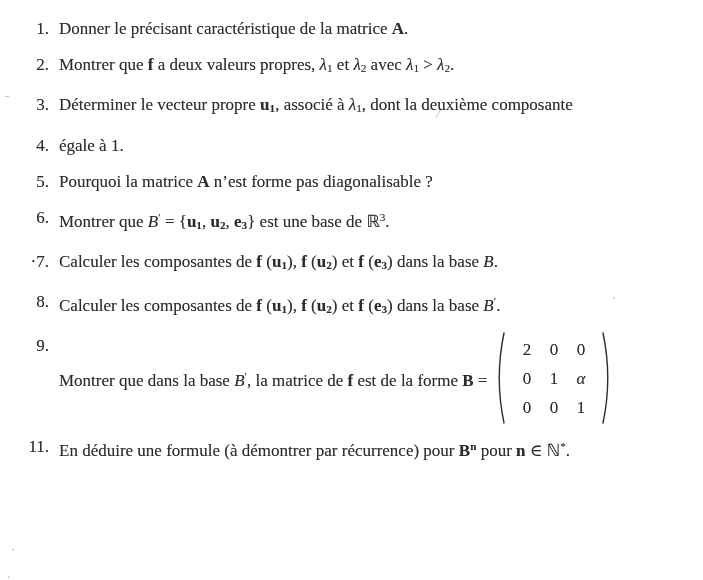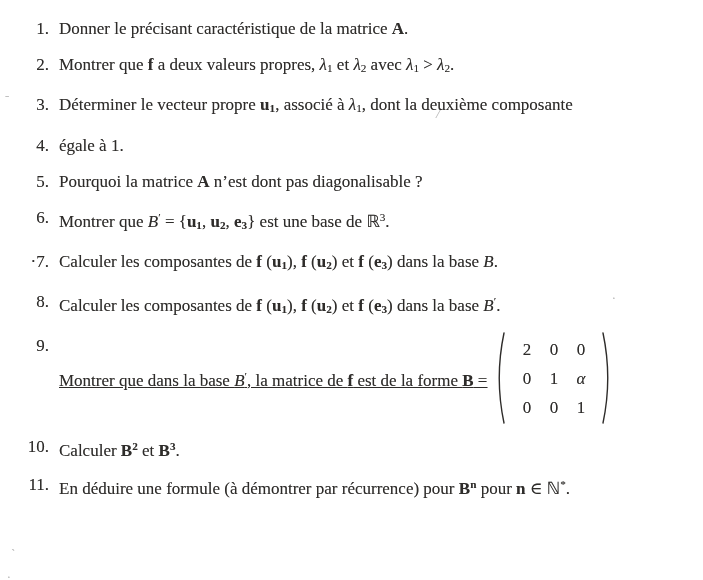--- a/index.html
+++ b/index.html
@@ -14,21 +14,21 @@
     overflow:hidden;
     text-shadow:0 0 .5px rgba(70,70,70,.45);
   }
   .list{position:absolute;left:12px;top:14px;right:8px;}
   .item{display:flex;margin-bottom:7px;}
   .item.tight{margin-bottom:5px;}
   .num{flex:0 0 37px;width:37px;text-align:right;line-height:29px;}
   .content{margin-left:10px;flex:1;min-width:0;}
   .line{line-height:29px;}
   .mrow{display:flex;align-items:center;min-height:94px;}
-  .mtext{white-space:nowrap;text-decoration:underline;}
+  .mtext{white-space:nowrap;}
   .seg-b{font-weight:bold;}
   .seg-i{font-style:italic;}
   .seg-cal{font-style:italic;}
   .seg-bb{font-style:italic;}
   .seg-sub{font-size:66%;vertical-align:-0.22em;}
   .seg-sup{font-size:66%;vertical-align:0.5em;}
   .matrix{display:inline-flex;align-items:center;margin-left:5px;}
   .mgrid{
     display:grid;
     grid-template-columns:repeat(3,27px);
@@ -65,21 +65,21 @@
       </div>
       <div class="item">
         <span class="num">4.</span>
         <div class="content">
           <div class="line"><span class="ltext"><span>égale à 1.</span></span></div>
         </div>
       </div>
       <div class="item">
         <span class="num">5.</span>
         <div class="content">
-          <div class="line"><span class="ltext"><span>Pourquoi la matrice </span><span class="seg-b">A</span><span> n’est dont pas diagonalisable ?</span></span></div>
+          <div class="line"><span class="ltext"><span>Pourquoi la matrice </span><span class="seg-b">A</span><span> n’est forme pas diagonalisable ?</span></span></div>
         </div>
       </div>
       <div class="item">
         <span class="num">6.</span>
         <div class="content">
           <div class="line"><span class="ltext"><span>Montrer que </span><span class="seg-cal">B</span><span class="seg-sup">′</span><span> = {</span><span class="seg-b">u</span><span class="seg-sub seg-b">1</span><span>, </span><span class="seg-b">u</span><span class="seg-sub seg-b">2</span><span>, </span><span class="seg-b">e</span><span class="seg-sub seg-b">3</span><span>} est une base de </span><span class="seg-bb">ℝ</span><span class="seg-sup">3</span><span>.</span></span></div>
         </div>
       </div>
       <div class="item">
         <span class="num">·7.</span>
@@ -114,26 +114,20 @@
                 <span class="mcell">1</span>
               </span>
               <svg width="14" height="94" viewBox="0 0 14 94" class="paren">
                 <path d="M2 2 Q 11.5 47 2 92" fill="none" stroke="currentColor" stroke-width="1.4" stroke-linecap="round"></path>
               </svg>
             </span>
           </div>
         </div>
       </div>
       <div class="item tight">
-        <span class="num">10.</span>
-        <div class="content">
-          <div class="line"><span class="ltext"><span>Calculer </span><span class="seg-b">B</span><span class="seg-sup seg-b">2</span><span> et </span><span class="seg-b">B</span><span class="seg-sup seg-b">3</span><span>.</span></span></div>
-        </div>
-      </div>
-      <div class="item tight">
         <span class="num">11.</span>
         <div class="content">
           <div class="line"><span class="ltext"><span>En déduire une formule (à démontrer par récurrence) pour </span><span class="seg-b">B</span><span class="seg-sup seg-b">n</span><span> pour </span><span class="seg-b">n</span><span> ∈ </span><span class="seg-bb">ℕ</span><span class="seg-sup">*</span><span>.</span></span></div>
         </div>
       </div>
     </div>
 <span class="artifact" style="left: 5px; top: 88px;">-</span>
     <span class="artifact" style="left: 436px; top: 106px;">/</span>
     <span class="artifact" style="left: 612px; top: 290px;">·</span>
     <span class="artifact" style="left: 10px; top: 546px;">`</span>

